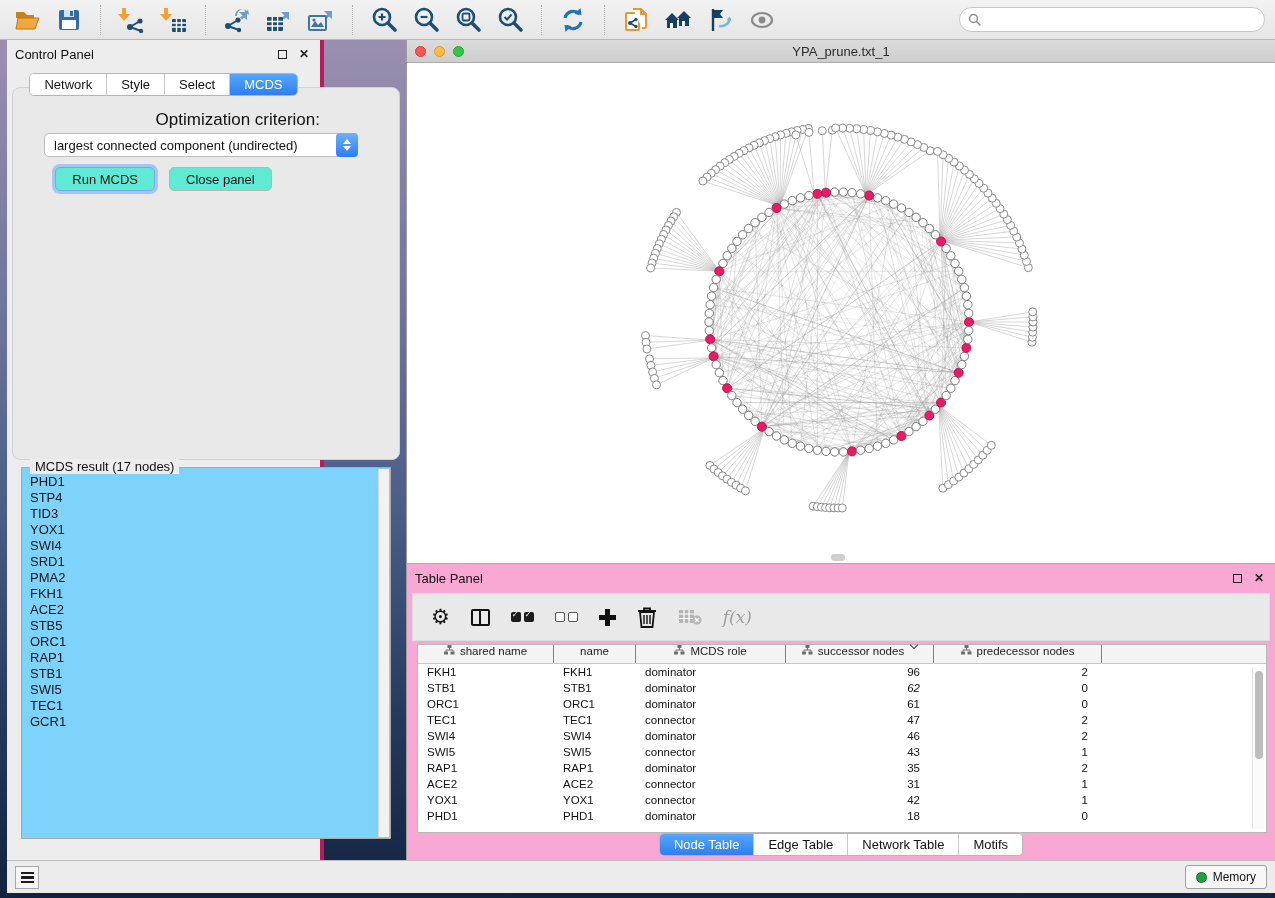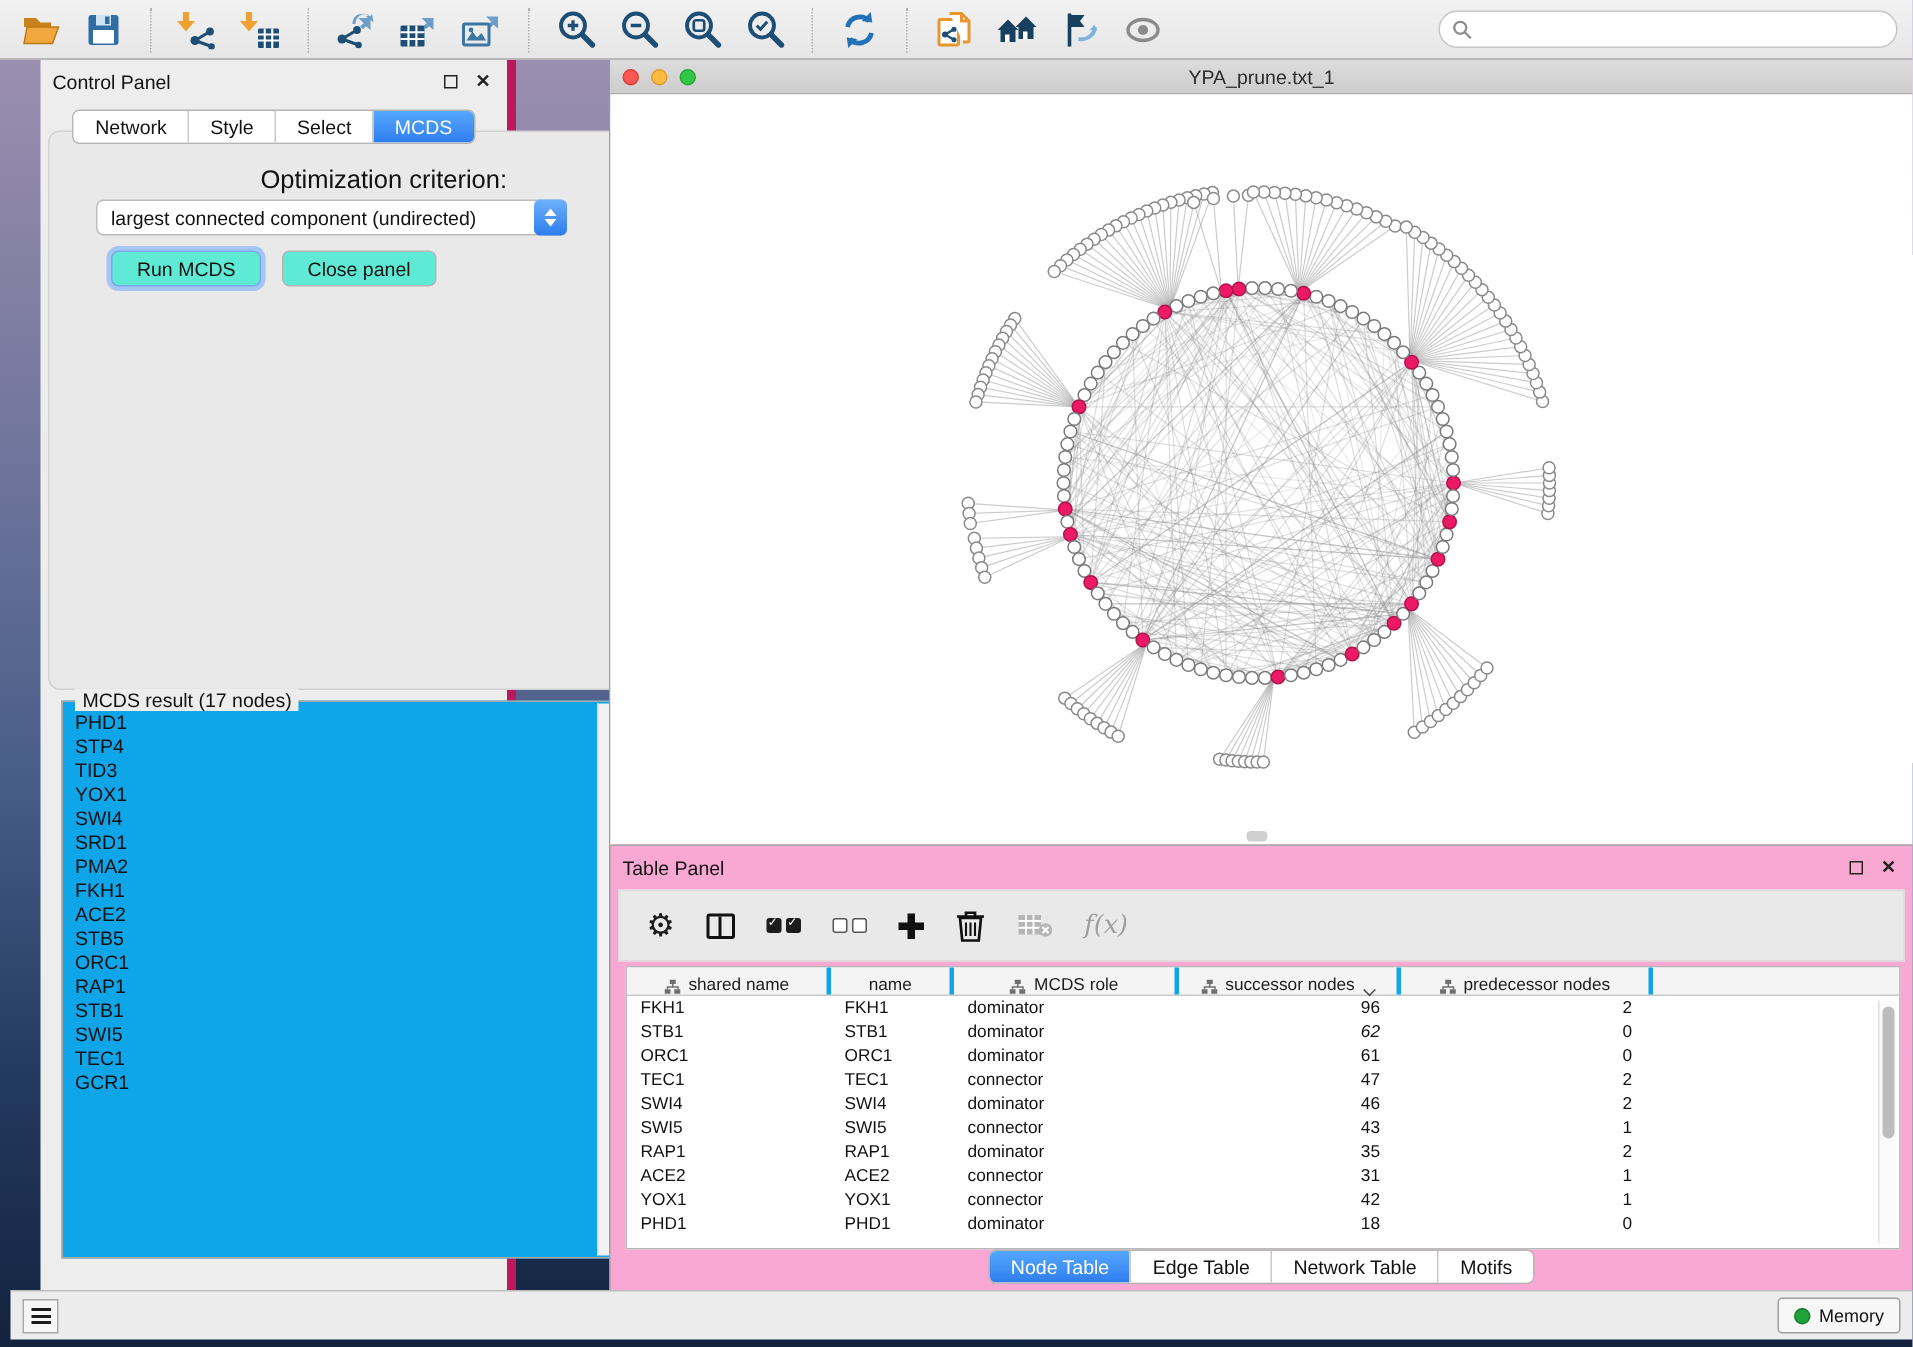--- a/index.html
+++ b/index.html
@@ -13,21 +13,21 @@
     background:linear-gradient(#f2f2f2,#e6e6e6); border-bottom:1px solid #b6b6b6;
     display:flex; align-items:center; padding:0 10px; gap:8px; z-index:30; }
   .tbtn { width:34px; height:32px; display:flex; align-items:center; justify-content:center; cursor:default; }
   .tsep { width:1px; height:30px; border-left:1px dotted #b0b0b0; margin:0 6px; }
   .searchbox { margin-left:auto; width:306px; height:25px; background:#fff;
     border:1px solid #c6c6c6; border-radius:13px; display:flex; align-items:center; padding:0 8px; }
   .searchbox input { border:none; outline:none; flex:1; font-size:12px; background:transparent; }
 
   
   .control-panel { position:absolute; left:7px; top:40px; width:317px; height:820px;
-    background:#ededed; border-right:6px solid #be185d;margin-left:20px; }
+    background:#ededed; border-right:4px solid #be185d; }
   .panel-titlebar { height:28px; display:flex; align-items:center; padding:0 8px;
     font-size:13px; color:#111; }
   .panel-title { flex:1; }
   .wbtn { width:16px; height:16px; display:flex; align-items:center; justify-content:center;
     font-size:12px; font-weight:bold; color:#222; margin-left:6px; }
   .float-glyph { width:9px; height:9px; border:1.5px solid #222; display:inline-block; }
   .cp-tabs { position:absolute; left:0; top:33px; width:100%; display:flex; justify-content:center; z-index:5; }
   .tabgroup { display:flex; background:#fff; border:1px solid #b5b5b5; border-radius:5px; overflow:hidden; }
   .tab { padding:3px 14px; font-size:13px; color:#111; border-left:1px solid #c9c9c9; background:#fff; cursor:default; }
   .tab:first-child { border-left:none; }
@@ -42,21 +42,21 @@
     background:linear-gradient(#6fb1fb,#2e7ced); display:flex; flex-direction:column;
     align-items:center; justify-content:center; gap:2px; }
   .chev { width:0; height:0; border-left:4px solid transparent; border-right:4px solid transparent; }
   .chev.up { border-bottom:5px solid #fff; }
   .chev.down { border-top:5px solid #fff; }
   .btn-row { position:absolute; left:0; top:127px; width:100%; display:flex; justify-content:center; gap:14px; }
   .mac-btn { height:24px; padding:0 16px; background:#5eead4; border:1px solid #b5b5b5;
     border-radius:5px; font-size:13px; color:#111; display:flex; align-items:center; }
   .mac-btn.focused { box-shadow:0 0 0 3px rgba(110,170,255,.55); border-color:#7aa9e8; }
   .groupbox { position:absolute; left:14px; top:427px; width:370px; height:372px;
-    background:#0ea5e9; border:1px solid #a9a9a9; }
+    background:#7dd3fc; border:1px solid #a9a9a9; }
   .groupbox-legend { position:absolute; left:8px; top:-9px; background:#ededed;
     padding:0 5px; font-size:13px; color:#111; }
   .result-list { position:absolute; inset:6px 13px 2px 7px; overflow:hidden;
     font-size:13px; color:#111; line-height:16px; }
   .result-list .list-item { padding-left:1px; }
   .v-track { position:absolute; top:1px; right:1px; bottom:1px; width:11px;
     background:#f2f2f2; border-left:1px solid #d8d8d8; }
 
   
   .net-window { position:absolute; left:406px; top:40px; width:869px; height:523px;
@@ -89,22 +89,22 @@
   .cb.off { border:1.5px solid #555; background:#fff; }
   .plus { position:relative; width:17px; height:17px; }
   .plus::before, .plus::after { content:""; position:absolute; background:#111; }
   .plus::before { left:6px; top:0; width:5px; height:17px; }
   .plus::after { left:0; top:6px; width:17px; height:5px; }
   .fx { font-family:"DejaVu Serif", serif; font-style:italic; font-size:17px; color:#9e9e9e; }
   .table-card { position:absolute; left:10px; top:80px; width:850px; height:189px;
     background:#fff; border:1px solid #b9b9b9; }
   .thead { display:flex; height:19px; background:#f4f4f4; border-bottom:1px solid #c9c9c9;
     font-size:11.5px; color:#1c1c1c; }
-  .th { display:flex; align-items:flex-end; justify-content:center; gap:5px;
-    border-right:3px solid #0ea5e9; height:100%; }
+  .th { display:flex; align-items:flex-start; justify-content:center; gap:5px;
+    border-right:1px solid #0ea5e9; height:100%; }
   .th svg { flex:none; }
   .sort-chev { width:6px; height:6px; border-right:1.5px solid #444; border-bottom:1.5px solid #444;
     transform:rotate(45deg); margin-left:2px; margin-top:-3px; }
   .tbody { font-size:11.5px; color:#111; }
   .tr { display:flex; height:16px; align-items:center; }
   .td { overflow:hidden; white-space:nowrap; }
   .td.l { padding-left:9px; text-align:left; }
   .td.r { padding-right:14px; text-align:right; }
   .tv-scroll { position:absolute; top:22px; right:2px; bottom:3px; width:12px;
     background:#fbfbfb; border-left:1px solid #e0e0e0; }

